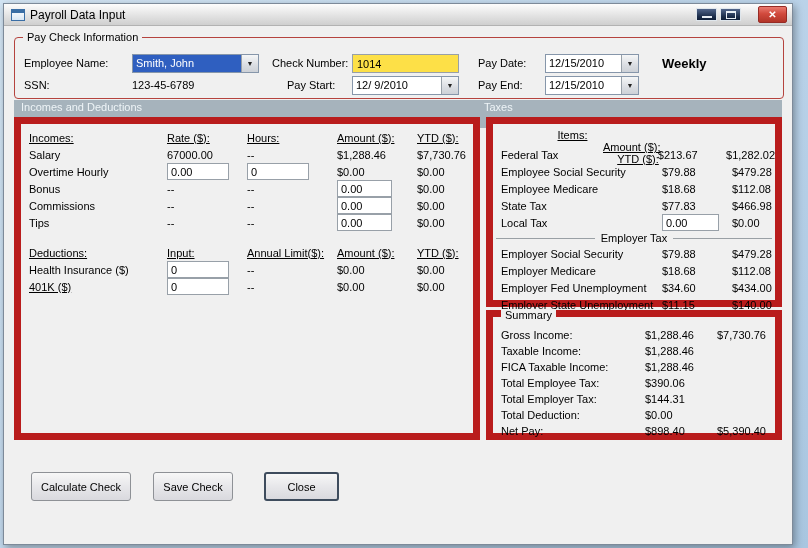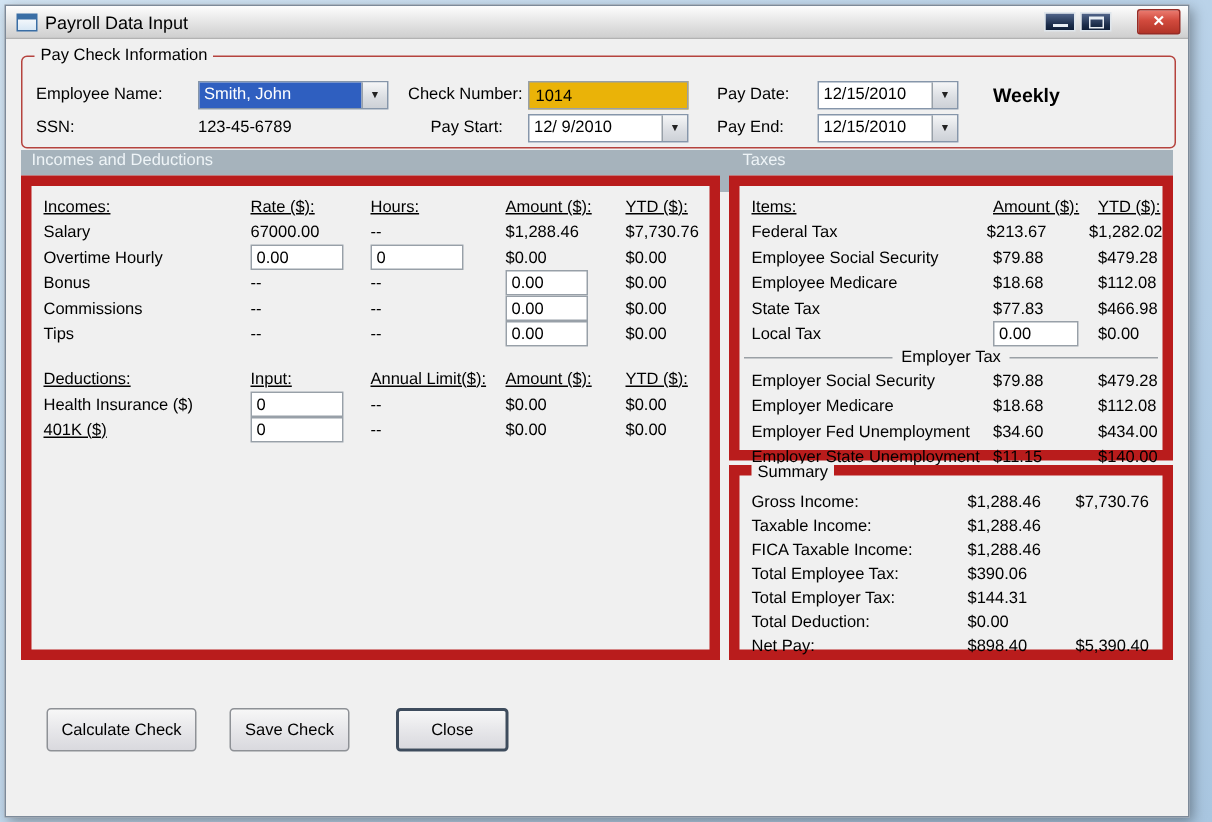--- a/index.html
+++ b/index.html
@@ -32,35 +32,35 @@
   .wbtn.close {
     width:29px; height:17px; margin-left:17px; border:1px solid #962b25; border-radius:2px;
     background:linear-gradient(#ea7a6f,#d14a3d 45%,#b23428); color:#fff;
     font-family:"Liberation Sans",sans-serif; font-size:10px; font-weight:bold; line-height:13px;
   }
   .groupbox { position:absolute; left:10px; top:33px; width:770px; height:62px; border:1px solid #b5433e; border-radius:4px; }
   .gb-label { position:absolute; top:-7px; left:8px; background:#f0f0f0; padding:0 4px; }
   .flabel { position:absolute; white-space:nowrap; }
   .fvalue { position:absolute; white-space:nowrap; }
   .freq { position:absolute; left:647px; top:18px; font-size:13px; font-weight:bold; }
-  .txt { position:absolute; height:19px; border:1px solid #98a0a8; background:#eab308; font:inherit; padding:1px 4px; }
+  .txt { position:absolute; height:19px; border:1px solid #98a0a8; background:#fde047; font:inherit; padding:1px 4px; }
   .combo { position:absolute; height:19px; background:#fff; border:1px solid #8696aa; display:flex; cursor:default; }
   .combo .ctext { flex:1; padding:2px 16px 2px 3px; white-space:nowrap; overflow:hidden; }
   .combo.selected .ctext { background:#2f5fc0; color:#fff; }
   .combo .cbtn { width:17px; border-left:1px solid #98a0a8; background:linear-gradient(#f5f6f7,#dadde2 60%,#cdd1d7); display:flex; align-items:center; justify-content:center; font-size:7px; color:#222; }
   .secbar { position:absolute; left:10px; top:96px; width:768px; height:28px; background:#a6b3bc; color:#eef4f7; line-height:14px; }
   .secbar .sl { padding-left:7px; }
-  .secbar .sr { position:absolute; left:481px; top:0; }
+  .secbar .sr { position:absolute; left:470px; top:0; }
   .panel { position:absolute; background:#f0f0f0; border:7px solid #b91c1c; }
   .colhead { text-decoration:underline; }
   .lrow { display:flex; align-items:center; height:17px; padding-left:8px; }
   .lrow.first { margin-top:5px; }
   .lc1 { width:138px; } .lc2 { width:80px; } .lc3 { width:90px; } .lc4 { width:80px; } .lc5 { flex:1; }
   .trow { display:flex; align-items:center; height:17px; padding-left:8px; }
-  .trow.first { margin-top:5px; }
+  .trow.first { margin-top:5px;flex-direction:column; }
   .tc1 { width:161px; } .tc2 { width:70px; } .tc3 { flex:1; }
   .srow { display:flex; align-items:center; height:16px; padding-left:8px; }
   .srow.first { margin-top:10px; }
   .sc1 { width:144px; } .sc2 { width:72px; } .sc3 { flex:1; }
   .vspace { height:13px; }
   .fld { height:17px; border:1px solid #98a0a8; background:#fff; font:inherit; padding:1px 3px; }
   .w62 { width:62px; } .w55 { width:55px; } .w57 { width:57px; }
   .sep-row { display:flex; align-items:center; height:14px; padding:0 3px; }
   .sep-line { flex:1; height:1px; background:#9aa0a5; }
   .sep-text { margin:0 6px; white-space:nowrap; }

